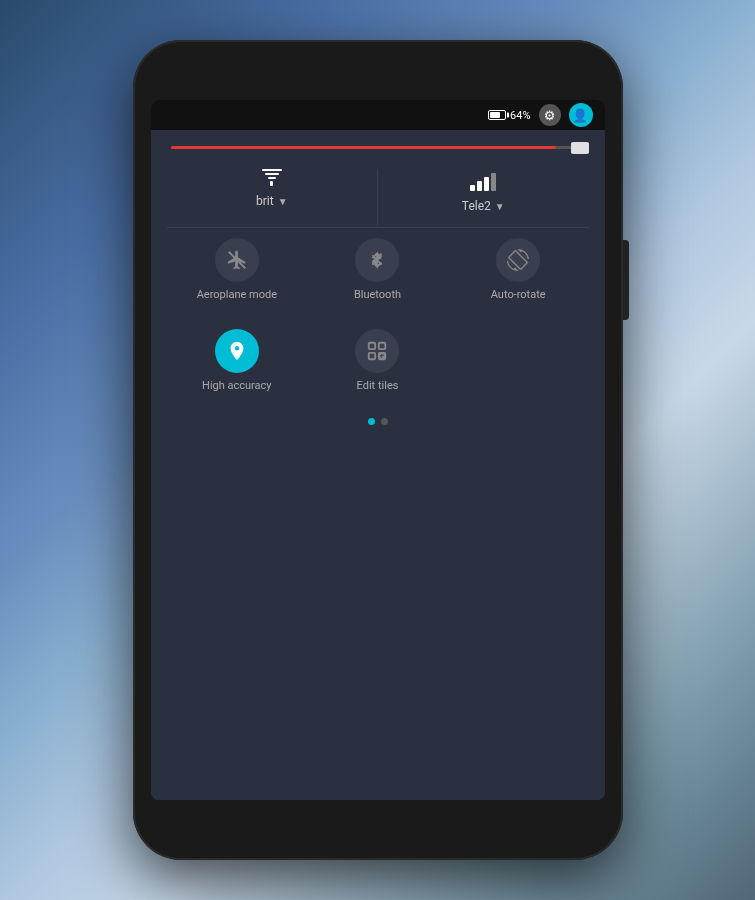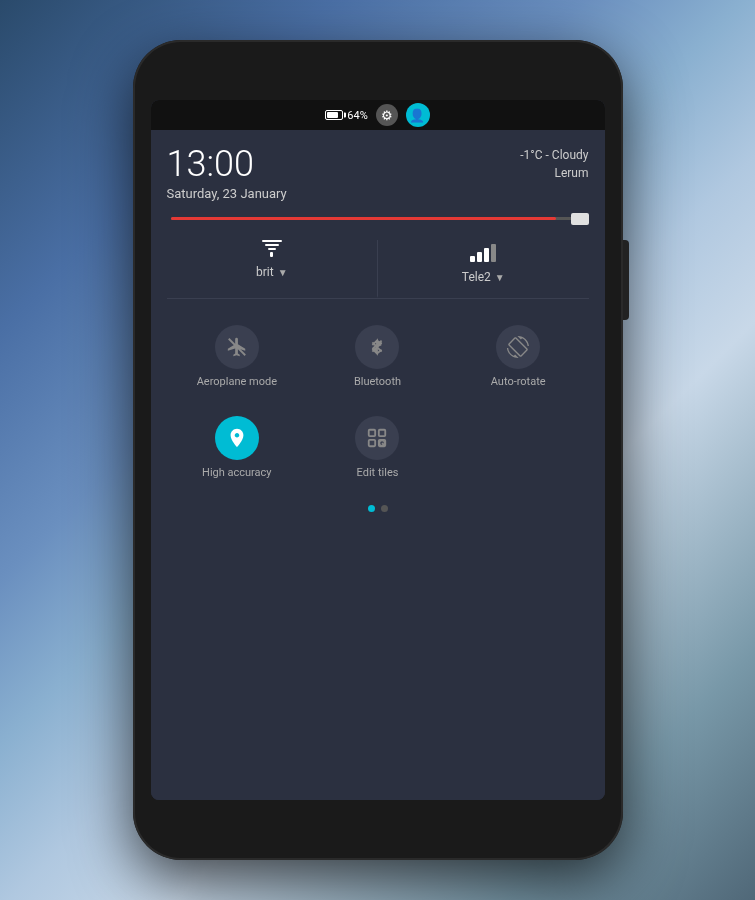--- a/index.html
+++ b/index.html
@@ -59,21 +59,21 @@
       display: flex;
       flex-direction: column;
     }
 
     
     .top-bar {
       background: #111;
       height: 30px;
       display: flex;
       align-items: center;
-      justify-content: center;
+      justify-content: flex-end;
       padding: 0 12px;
       gap: 8px;
       flex-shrink: 0;
     }
 
     .battery-info {
       display: flex;
       align-items: center;
       gap: 4px;
       color: #fff;
@@ -200,21 +200,20 @@
       transform: translateY(-50%);
       width: 18px;
       height: 12px;
       background: #e0e0e0;
       border-radius: 2px;
     }
 
     
     .network-row {
       display: flex;
-      margin-bottom: 16px;
       border-bottom: 1px solid #3a3f50;
     }
 
     .network-item {
       flex: 1;
       display: flex;
       flex-direction: column;
       align-items: center;
       padding-bottom: 12px;
       border-bottom: 2px solid transparent;
@@ -351,30 +350,20 @@
           <div class="battery-icon-fill"></div>
         </div>
         <span>64%</span>
       </div>
       <div class="gear-icon-circle">⚙</div>
       <div class="avatar-circle">👤</div>
     </div>
 
     <div class="notification-panel">
 
-      <div class="top-info">
-        <div class="time-section">
-          <div class="time">13:00</div>
-          <div class="date">Saturday, 23 January</div>
-        </div>
-        <div class="weather-section">
-          <div>-1°C - Cloudy</div>
-          <div>Lerum</div>
-        </div>
-      </div>
 
       <div class="brightness-row">
         <div class="slider-track">
           <div class="slider-fill"></div>
           <div class="slider-thumb"></div>
         </div>
       </div>
 
       <div class="network-row">
 

